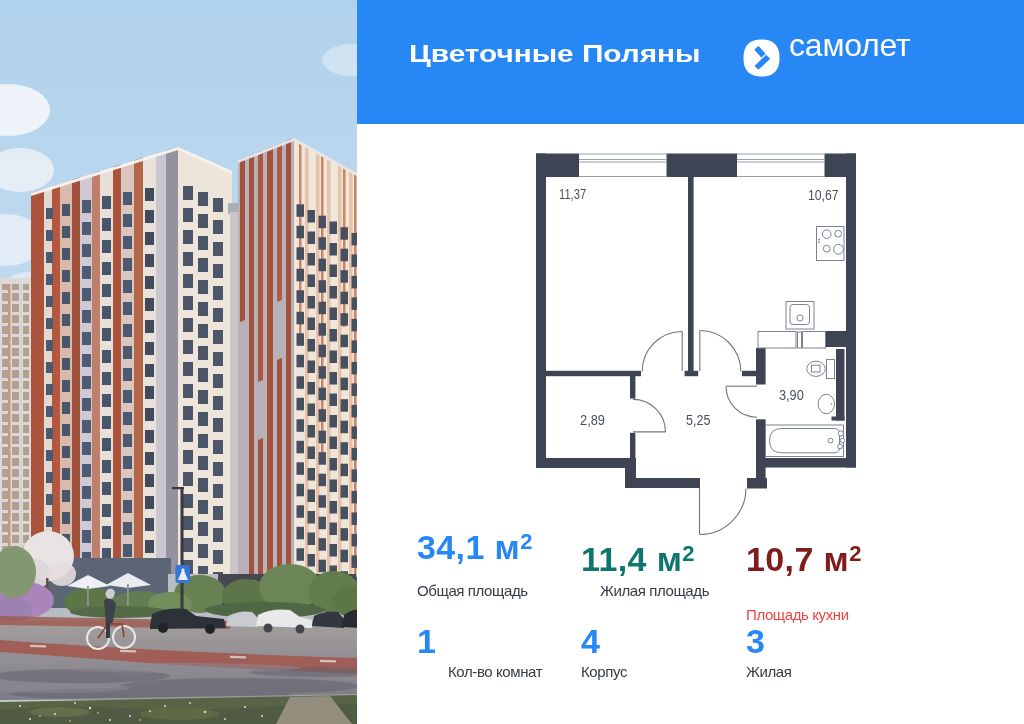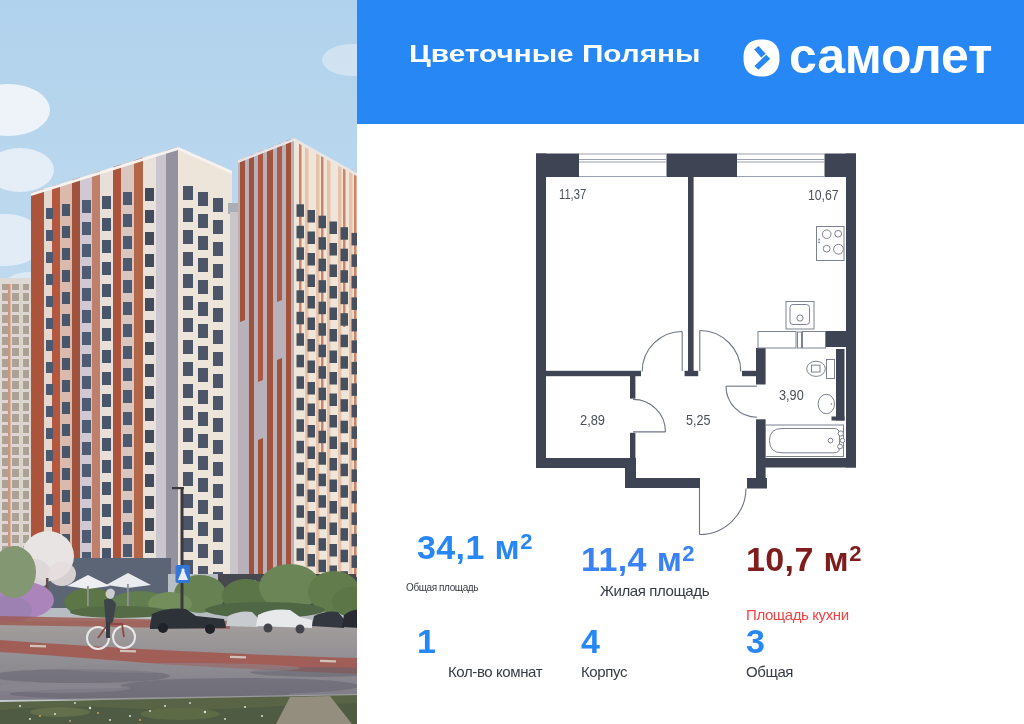--- a/index.html
+++ b/index.html
@@ -565,21 +565,21 @@
 <div class="abs" style="left:743px;top:39px;">
 <svg width="37" height="38" viewBox="0 0 37 38">
       <path d="M18.5 0.5 C29 0.5 36.5 5 36.5 19 C36.5 33 29 37.5 18.5 37.5 C8 37.5 0.5 33 0.5 19 C0.5 5 8 0.5 18.5 0.5 Z" fill="#ffffff"></path>
       <g fill="#2787f5">
         <path d="M11.2 10.6 L15.6 6.9 L22.6 14.8 L18.2 18.5 Z"></path>
         <path d="M11.5 26.9 L23.2 15.7 L27.2 19.7 L15.4 30.8 Z"></path>
       </g>
     </svg>
 </div>
 
-<div class="abs" style="left:789px;top:27px;color:#ffffff;font-size:50px;font-weight:bold;letter-spacing:-0.2px;">самолет</div>
+<div class="abs" style="left:789px;top:27px;color:#ffffff;font-size:32px;font-weight:normal;letter-spacing:-0.2px;">самолет</div>
 
 <div class="abs" style="left:520px;top:140px;width:360px;height:410px;">
 <svg width="360" height="410" viewBox="520 140 360 410">
 <g>
 
 <g fill="#3e4453">
 
 <rect x="536" y="153.5" width="43" height="23.5"></rect>
 
 <rect x="666.5" y="153.5" width="70.5" height="23.5"></rect>
@@ -712,33 +712,33 @@
 
 <text transform="translate(686,424.5) scale(0.81,1)" font-size="15.5" fill="#4a4f5a" font-family="Liberation Sans">5,25</text>
 
 <text transform="translate(779,399.5) scale(0.82,1)" font-size="15.5" fill="#4a4f5a" font-family="Liberation Sans">3,90</text>
 </g>
 </svg>
 </div>
 
 <div class="abs" style="left:417px;top:528px;color:#2787f5;font-size:34px;font-weight:bold;letter-spacing:0.4px;">34,1 м<span style="font-size:22px;vertical-align:10px;">2</span></div>
 
-<div class="abs" style="left:406px;top:582px;color:#363b44;font-size:10px;letter-spacing:-0.4px;text-align:right;">Общая площадь</div>
-
-<div class="abs" style="left:581px;top:540px;color:#3b82f6;font-size:34px;font-weight:bold;letter-spacing:0.4px;">11,4 м<span style="font-size:22px;vertical-align:10px;">2</span></div>
+<div class="abs" style="left:417px;top:582px;color:#363b44;font-size:15px;letter-spacing:-0.4px;text-align:right;">Общая площадь</div>
+
+<div class="abs" style="left:581px;top:540px;color:#0f766e;font-size:34px;font-weight:bold;letter-spacing:0.4px;">11,4 м<span style="font-size:22px;vertical-align:10px;">2</span></div>
 
 <div class="abs" style="left:581px;top:582px;color:#363b44;font-size:15px;letter-spacing:-0.4px;margin-left:19px;">Жилая площадь</div>
 
 <div class="abs" style="left:746px;top:540px;color:#7f1d1d;font-size:34px;font-weight:bold;letter-spacing:0.4px;">10,7 м<span style="font-size:22px;vertical-align:10px;">2</span></div>
 
 <div class="abs" style="left:746px;top:606px;color:#ef4444;font-size:15px;letter-spacing:-0.4px;">Площадь кухни</div>
 
 <div class="abs" style="left:417px;top:622px;color:#2787f5;font-size:34px;font-weight:bold;">1</div>
 
 <div class="abs" style="left:417px;top:663px;color:#363b44;font-size:15px;letter-spacing:-0.4px;margin-left:31px;">Кол-во комнат</div>
 
 <div class="abs" style="left:581px;top:622px;color:#2787f5;font-size:34px;font-weight:bold;">4</div>
 
 <div class="abs" style="left:581px;top:663px;color:#363b44;font-size:15px;letter-spacing:-0.4px;">Корпус</div>
 
 <div class="abs" style="left:746px;top:622px;color:#2787f5;font-size:34px;font-weight:bold;">3</div>
 
-<div class="abs" style="left:746px;top:663px;color:#363b44;font-size:15px;letter-spacing:-0.4px;">Общая</div>
+<div class="abs" style="left:746px;top:663px;color:#363b44;font-size:15px;letter-spacing:-0.4px;">Жилая</div>
 
 </body></html>

